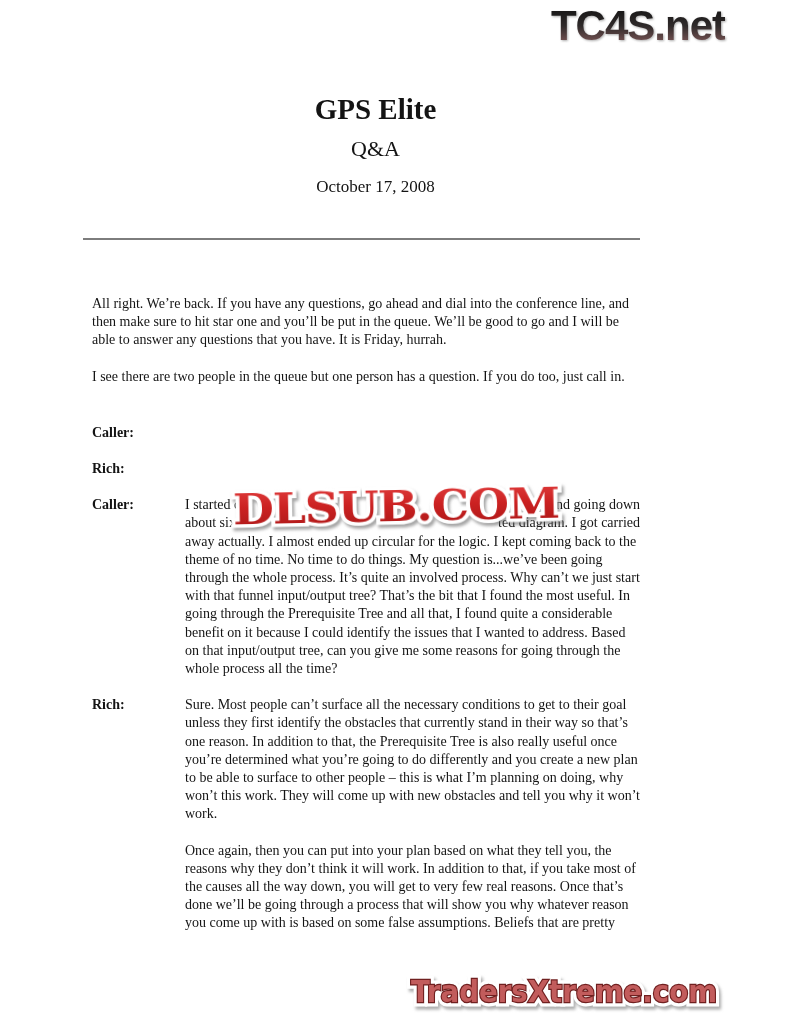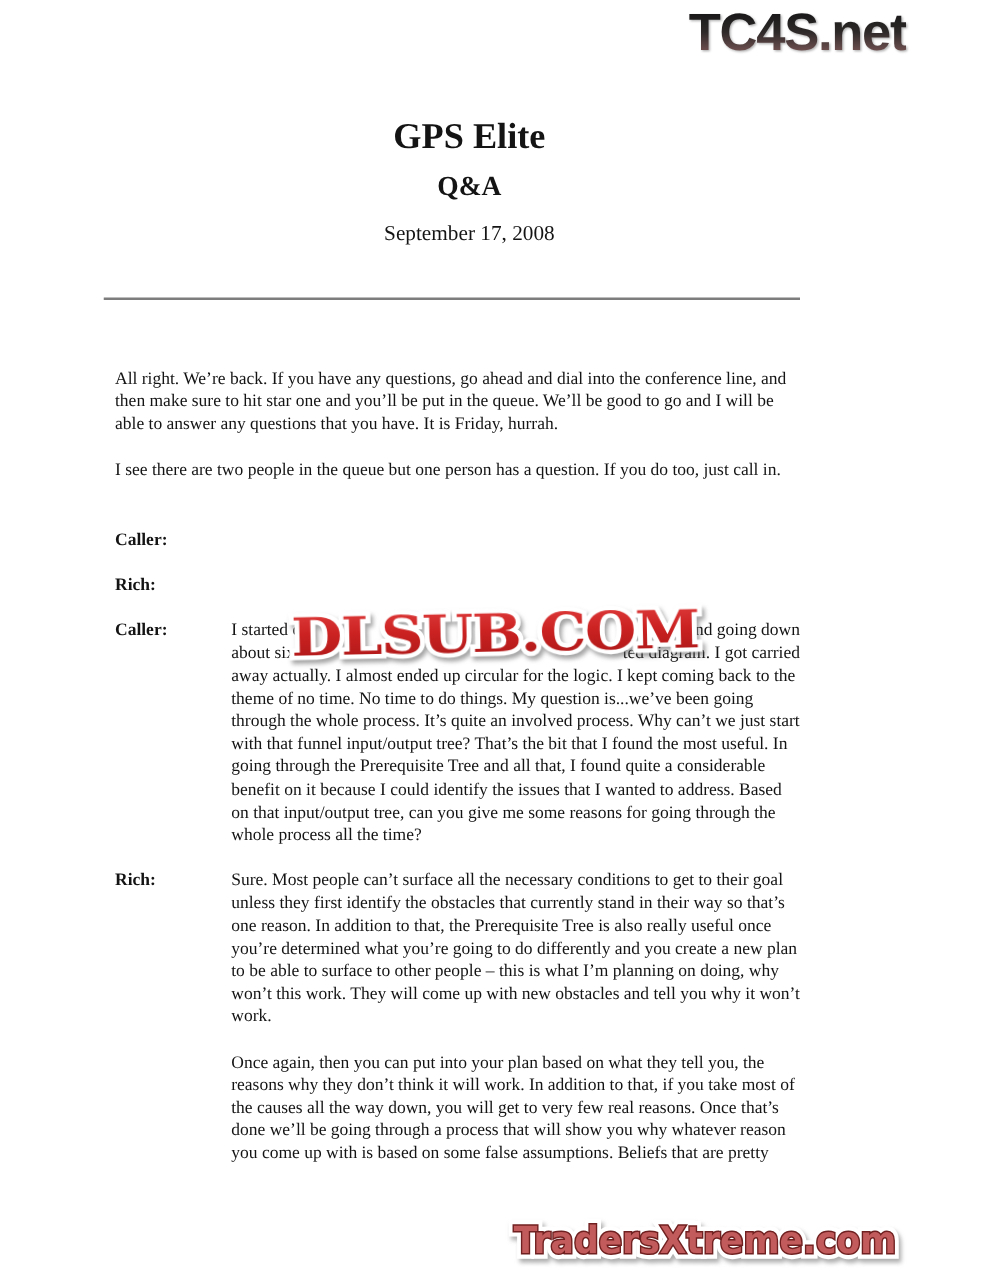--- a/index.html
+++ b/index.html
@@ -20,21 +20,21 @@
     background:linear-gradient(180deg,#141414 10%, #2f2a2a 50%, #7d5757 88%, #9a7070 100%);
     -webkit-background-clip:text; background-clip:text;
     color:transparent;
     filter:drop-shadow(1px 1px 1px rgba(70,70,70,.45)) blur(.2px);
     white-space:nowrap;
   }
 
   
   .title-block { padding-top:93px; text-align:center;padding-left:20px; }
   .doc-title   { margin:0 0 10px 0; font-size:29px; font-weight:bold; }
-  .doc-subtitle{ margin:0 0 15px 0; font-size:22px; font-weight:bold; }
+  .doc-subtitle{ margin:0 0 15px 0; font-size:22px; font-weight:normal; }
   .doc-date    { font-size:17px; }
 
   .divider {
     border:none; border-top:2px solid #7d7d7d;
     margin:41px 91px 0 83px; height:0;
   }
 
   
   .content {
     margin:55px 91px 0 92px;
@@ -75,21 +75,21 @@
 </head>
 <body>
 
 <div class="page">
 
   <div class="site-logo">TC4S.net</div>
 
   <div class="title-block">
     <h1 class="doc-title">GPS Elite</h1>
     <h2 class="doc-subtitle">Q&amp;A</h2>
-    <div class="doc-date">September 17, 2008</div>
+    <div class="doc-date">October 17, 2008</div>
   </div>
 
   <hr class="divider">
 
   <div class="content">
 
     <p class="intro-1">All right. We’re back. If you have any questions, go ahead and dial into the conference line, and then make sure to hit star one and you’ll be put in the queue. We’ll be good to go and I will be able to answer any questions that you have. It is Friday, hurrah.</p>
     <p class="intro-2">I see there are two people in the queue but one person has a question. If you do too, just call in.</p>
 
     <div class="row">

